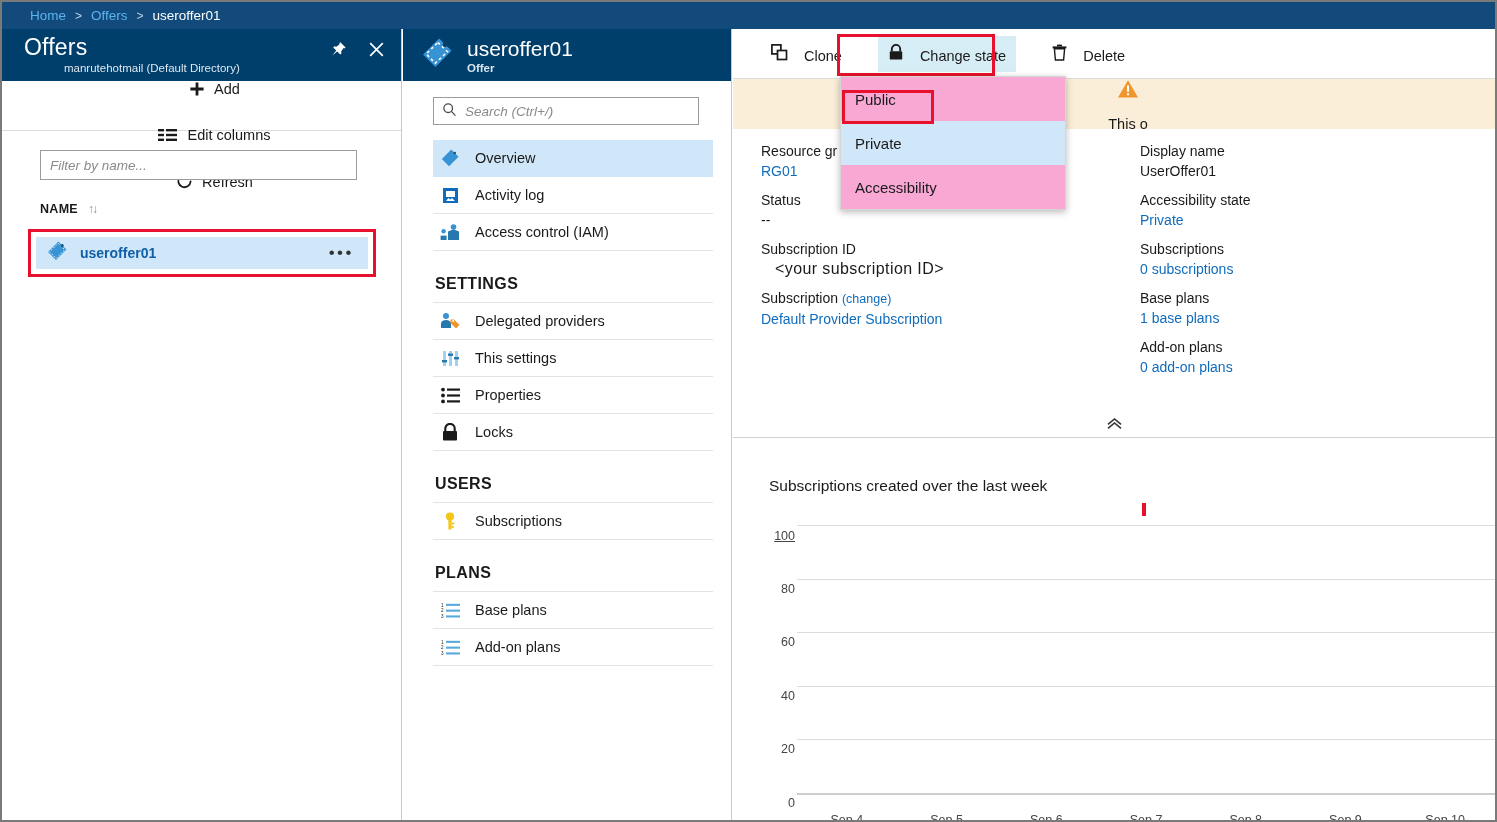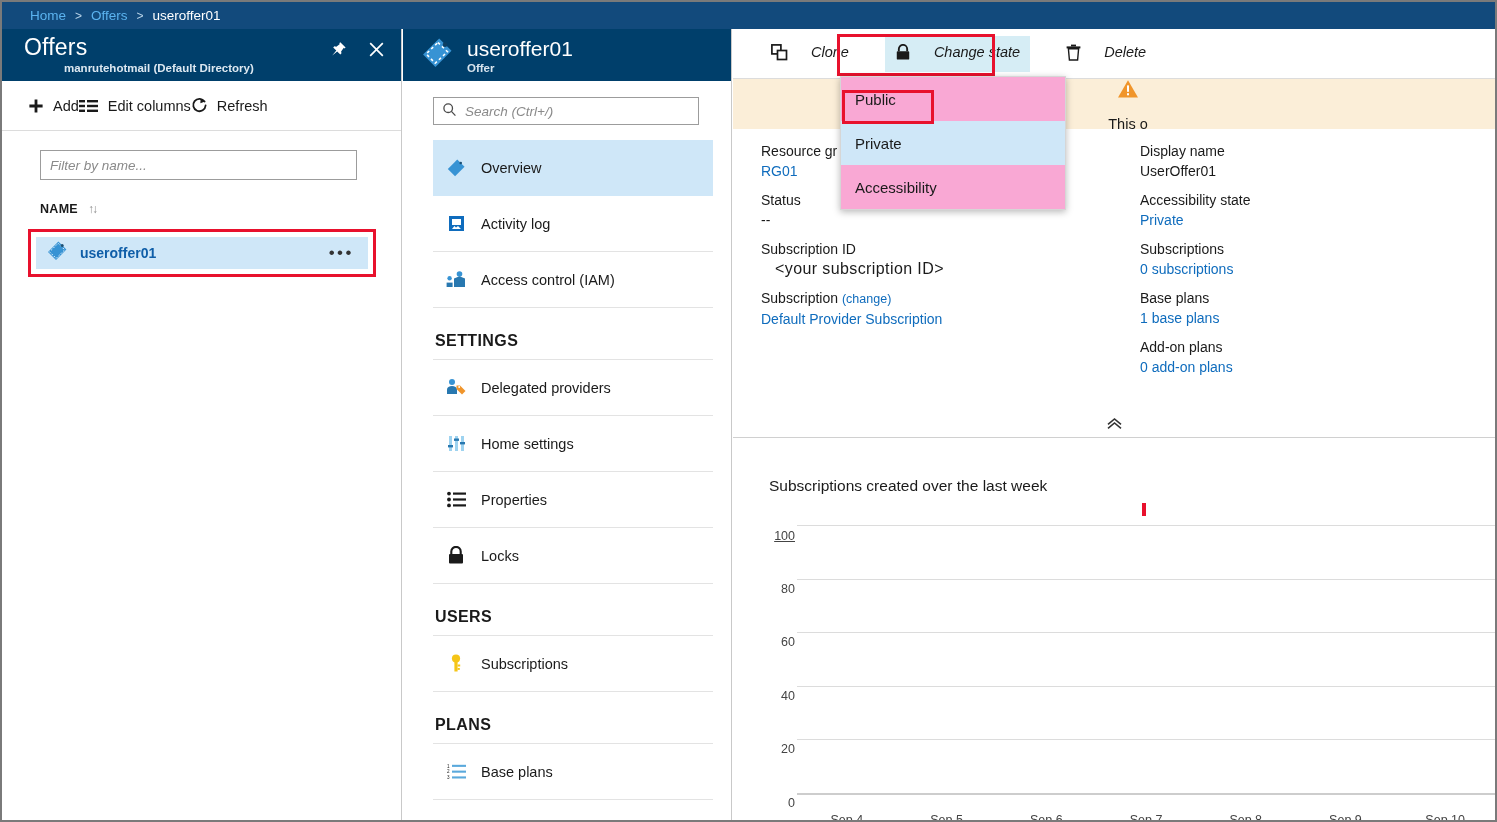--- a/index.html
+++ b/index.html
@@ -38,33 +38,33 @@
     border-right: 1px solid #c9c9c9;
   }
   .blade-offers-head {
     position: relative;
     height: 52px;
     background: #003f6b;
     padding: 4px 0 0 22px;
     color: #fff;
   }
   .blade-title { font-size: 23px; font-weight: 300; line-height: 28px; letter-spacing: .2px; }
-  .blade-sub { font-size: 11.5px; font-weight: 700; color: #dce8f1; margin-top: 1px; padding-left: 40px; }
+  .blade-sub { font-size: 11.5px; font-weight: 400; color: #dce8f1; margin-top: 1px; padding-left: 40px; }
   .head-actions {
     position: absolute; right: 16px; top: 12px;
     display: flex; align-items: center; gap: 22px;
   }
   .head-actions svg { display: block; cursor: pointer; }
 
   .offers-toolbar {
     height: 50px;
     border-bottom: 1px solid #dcdcdc;
     display: flex; align-items: center;
-    padding-left: 26px; 
-    font-size: 14.5px; color: #1a1a1a;
+    padding-left: 26px; gap: 30px;
+    font-size: 14.5px; color: #1a1a1a; flex-direction: column;
   }
   .tb-item { display: flex; align-items: center; gap: 9px; cursor: pointer; }
   .tb-item svg { display:block; }
 
   .filter-wrap { padding: 19px 22px 0 38px; }
   .filter-input {
     width: 317px; height: 30px;
     border: 1px solid #9c9c9c;
     font-size: 13.5px; font-style: italic;
     color: #767676;
@@ -128,25 +128,25 @@
   .search-box input {
     flex: 1; border: 0; outline: 0;
     font-size: 13.5px; font-style: italic; color: #767676;
     font-family: "Liberation Sans", sans-serif;
     background: transparent;
   }
   .search-box input::placeholder { color: #8a8a8a; font-style: italic; }
 
   .navlist { margin-top: 15px; padding: 0 18px 0 30px; }
   .nav-item {
-    height: 56px;
+    height: 37px;
     display: flex; align-items: center; gap: 14px;
     border-bottom: 1px solid #e3e3e3;
     font-size: 14.5px; color: #1a1a1a;
-    cursor: pointer; padding-left: 12px;
+    cursor: pointer; padding-left: 6px;
   }
   .nav-item.active { background: #cfe7f8; border-bottom-color: #cfe7f8; }
   .nav-item .ic { width: 22px; display: flex; justify-content: center; }
   .nav-group {
     font-size: 16px; font-weight: 700; color: #1a1a1a;
     letter-spacing: .4px;
     padding: 24px 0 9px 2px;
     border-bottom: 1px solid #e3e3e3;
   }
 
@@ -155,21 +155,21 @@
     position: absolute; left: 731px; top: 27px;
     width: 762px; height: 791px;
     background: #ffffff;
   }
   .main-toolbar {
     height: 50px; border-bottom: 1px solid #dcdcdc;
     display: flex; align-items: center;
     padding-left: 28px; gap: 26px;
     font-size: 14.5px; color: #1a1a1a;
   }
-  .mt-item { display: flex; align-items: flex-start; gap: 23px; cursor: pointer; padding: 8px 10px; font-style: italic; }
+  .mt-item { display: flex; align-items: flex-end; gap: 16px; cursor: pointer; padding: 8px 10px; }
   .mt-item.sel { background: #d6edf5; }
   .mt-highlight {
     position: absolute; left: 104px; top: 5px;
     width: 158px; height: 42px;
     border: 3px solid #e8112d;
     pointer-events: none;
   }
 
   .warn-banner {
     height: 50px; background: #fbeed8;
@@ -416,21 +416,21 @@
         <span class="ic">
           <svg width="19" height="19" viewBox="0 0 19 19">
               <rect x="2" y="2" width="3" height="15" fill="#9ed3f0"></rect>
               <rect x="8" y="2" width="3" height="15" fill="#9ed3f0"></rect>
               <rect x="14" y="2" width="3" height="15" fill="#9ed3f0"></rect>
               <rect x="1" y="11" width="5" height="2.4" fill="#2878b0"></rect>
               <rect x="7" y="4.5" width="5" height="2.4" fill="#2878b0"></rect>
               <rect x="13" y="8" width="5" height="2.4" fill="#2878b0"></rect>
             </svg>
         </span>
-        <span>Home settings</span>
+        <span>This settings</span>
       </div>
       <div class="nav-item">
         <span class="ic">
           <svg width="19" height="17" viewBox="0 0 19 17">
               <circle cx="2" cy="2.6" r="1.9" fill="#1a1a1a"></circle>
               <circle cx="2" cy="8.5" r="1.9" fill="#1a1a1a"></circle>
               <circle cx="2" cy="14.4" r="1.9" fill="#1a1a1a"></circle>
               <rect x="6" y="1.5" width="13" height="2.2" fill="#1a1a1a"></rect>
               <rect x="6" y="7.4" width="13" height="2.2" fill="#1a1a1a"></rect>
               <rect x="6" y="13.3" width="13" height="2.2" fill="#1a1a1a"></rect>

